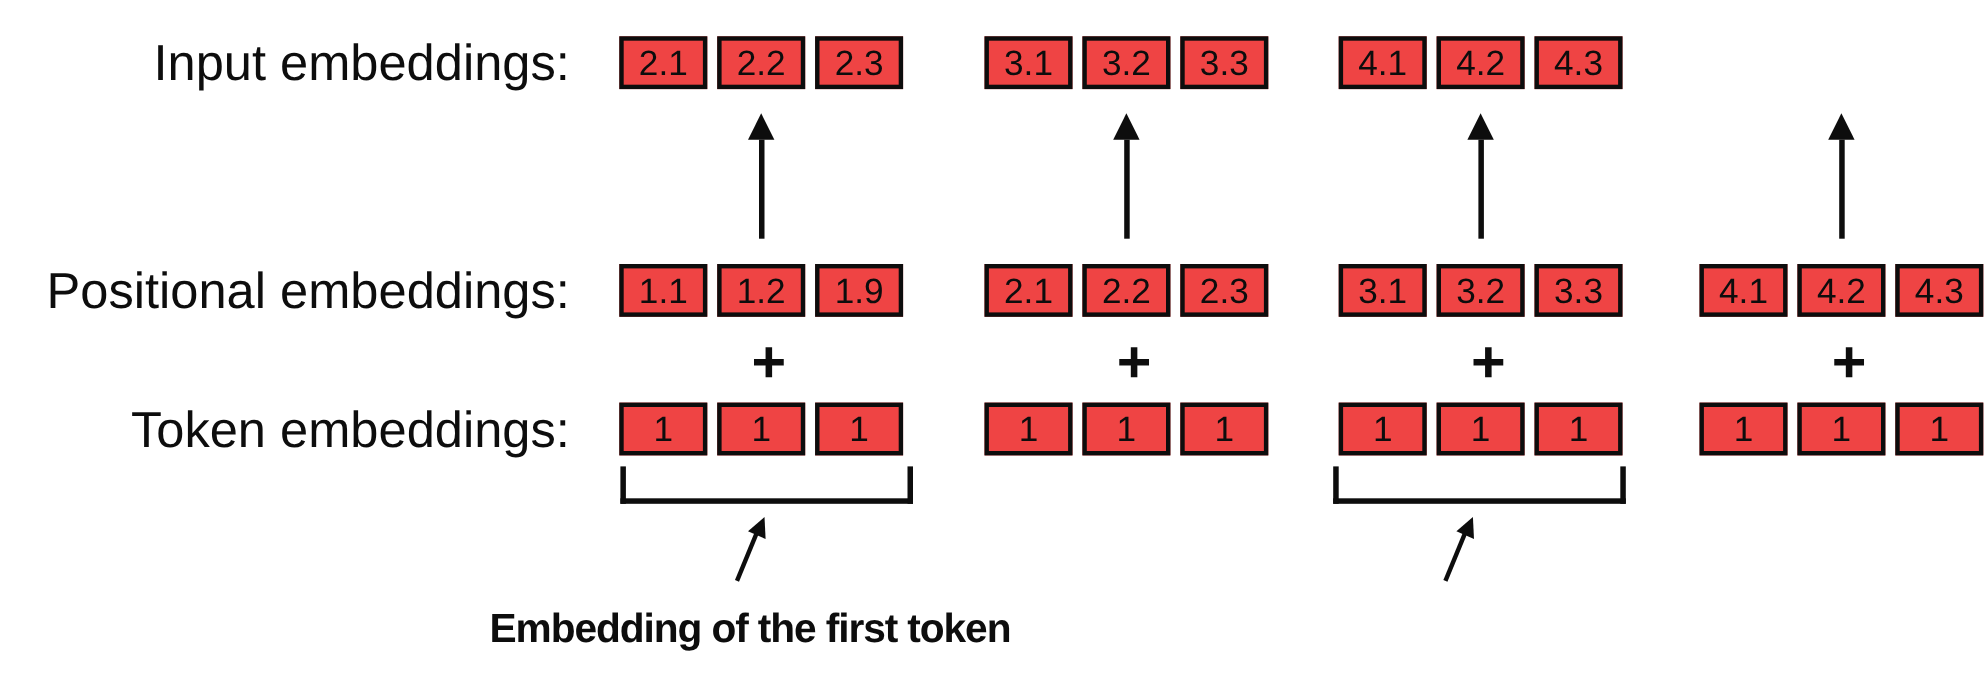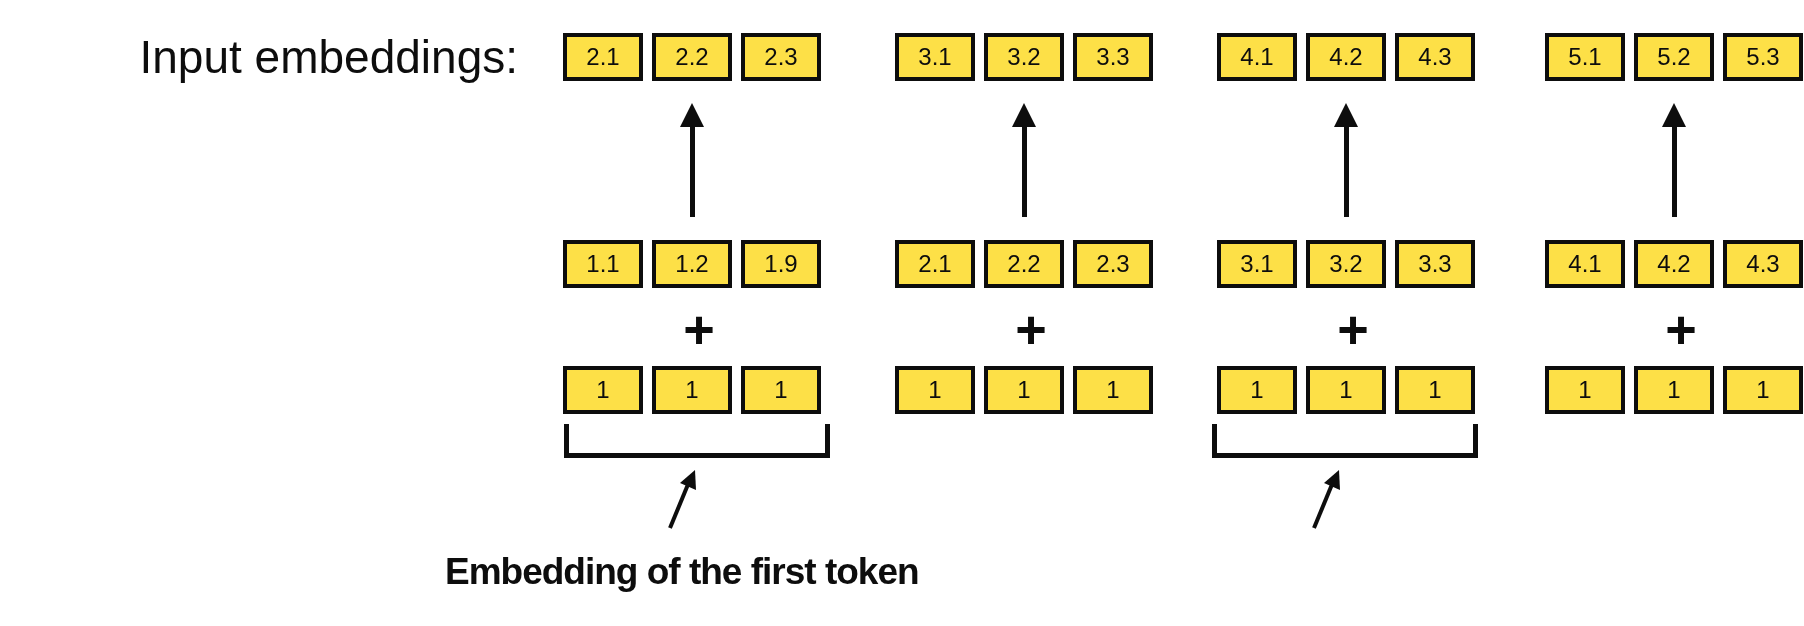--- a/index.html
+++ b/index.html
@@ -39,26 +39,26 @@
   .cell-group.col2 { left: 1217px; }
   .cell-group.col3 { left: 1545px; }
   .cell-group.row-input      { top: 33px;  }
   .cell-group.row-positional { top: 240px; text-align: right; }
   .cell-group.row-token      { top: 366px; }
 
   .cell {
     box-sizing: border-box;
     width: 80px;
     height: 48px;
-    background: #fde047;
+    background: #ef4444;
     border: 4px solid #0d0d0d;
     display: flex;
     align-items: center;
     justify-content: center;
-    font-size: 24px;
+    font-size: 32px;
     line-height: 1;
   }
 
   
   .up-arrow {
     position: absolute;
     top: 103px;
     width: 34px;
     height: 114px;
     display: flex;
@@ -126,40 +126,37 @@
   }
   .bottom-label.g0 { left: 445px;  }
   .bottom-label.g2 { left: 1105px; }
 </style>
 </head>
 <body>
 
 <div class="canvas">
 
   <div class="row-label input">Input embeddings:</div>
+  <div class="row-label positional">Positional embeddings:</div>
+  <div class="row-label token">Token embeddings:</div>
 
   <div class="cell-group row-input col0">
     <div class="cell">2.1</div>
     <div class="cell">2.2</div>
     <div class="cell">2.3</div>
   </div>
   <div class="cell-group row-input col1">
     <div class="cell">3.1</div>
     <div class="cell">3.2</div>
     <div class="cell">3.3</div>
   </div>
   <div class="cell-group row-input col2">
     <div class="cell">4.1</div>
     <div class="cell">4.2</div>
     <div class="cell">4.3</div>
-  </div>
-  <div class="cell-group row-input col3">
-    <div class="cell">5.1</div>
-    <div class="cell">5.2</div>
-    <div class="cell">5.3</div>
   </div>
 
   <div class="up-arrow col0">
       <div class="head"></div>
       <div class="shaft"></div>
     </div>
   <div class="up-arrow col1">
       <div class="head"></div>
       <div class="shaft"></div>
     </div>

